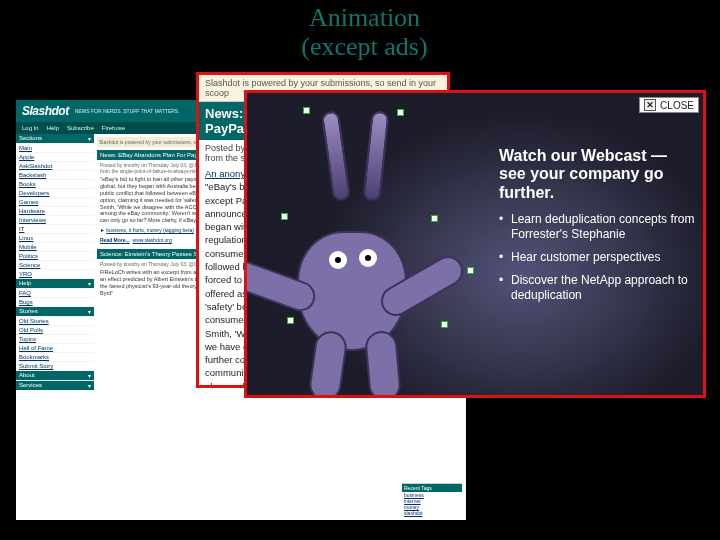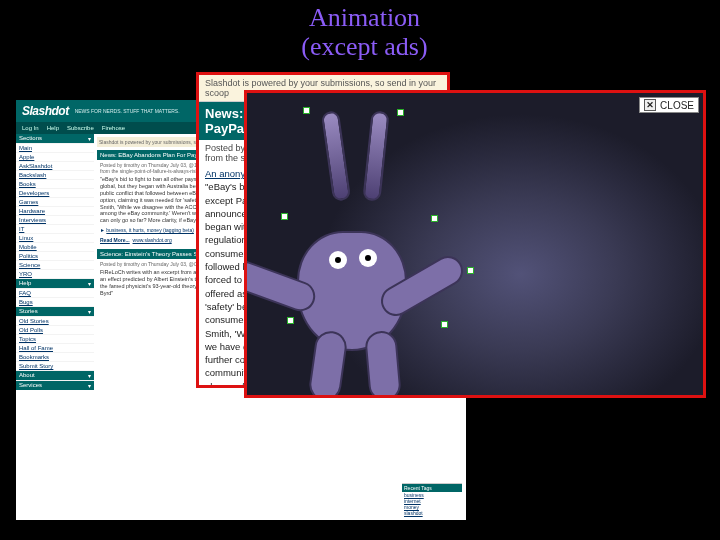--- a/index.html
+++ b/index.html
@@ -7,21 +7,21 @@
     width: 720px; height: 540px;
     background: #000;
     font-family: Verdana, Arial, sans-serif;
     font-size: 10px;
     color: #222;
     overflow: hidden;
     position: relative;
   }
   .slide-title {
     text-align: center;
-    color: #8b5cf6;
+    color: #0f766e;
     font-family: Georgia, serif;
     font-size: 26px;
     padding: 4px 0 2px 9px;
     line-height: 1.1;
   }
   
   .page {
     position: absolute;
     background: #fff;
     color: #222;
@@ -357,18 +357,26 @@
         <div class="handle h2"></div>
         <div class="handle h3"></div>
       <div class="handle h4"></div>
         <div class="handle h5"></div>
         <div class="handle h6"></div>
       <div class="handle h8"></div>
         <div class="handle h9"></div>
     </div>
   </div>
 
+  <div class="ad-copy">
+    <div class="ad-head">Watch our Webcast — see your company go further.</div>
+    <ul class="ad-bullets">
+      <li>Learn deduplication concepts from Forrester's Stephanie</li>
+      <li>Hear customer perspectives</li>
+      <li>Discover the NetApp approach to deduplication</li>
+    </ul>
+  </div>
 
   <div class="close-strip">
     <span class="close-x">✕</span>
     <span>CLOSE</span>
   </div>
 </div>
 
 </body></html>

